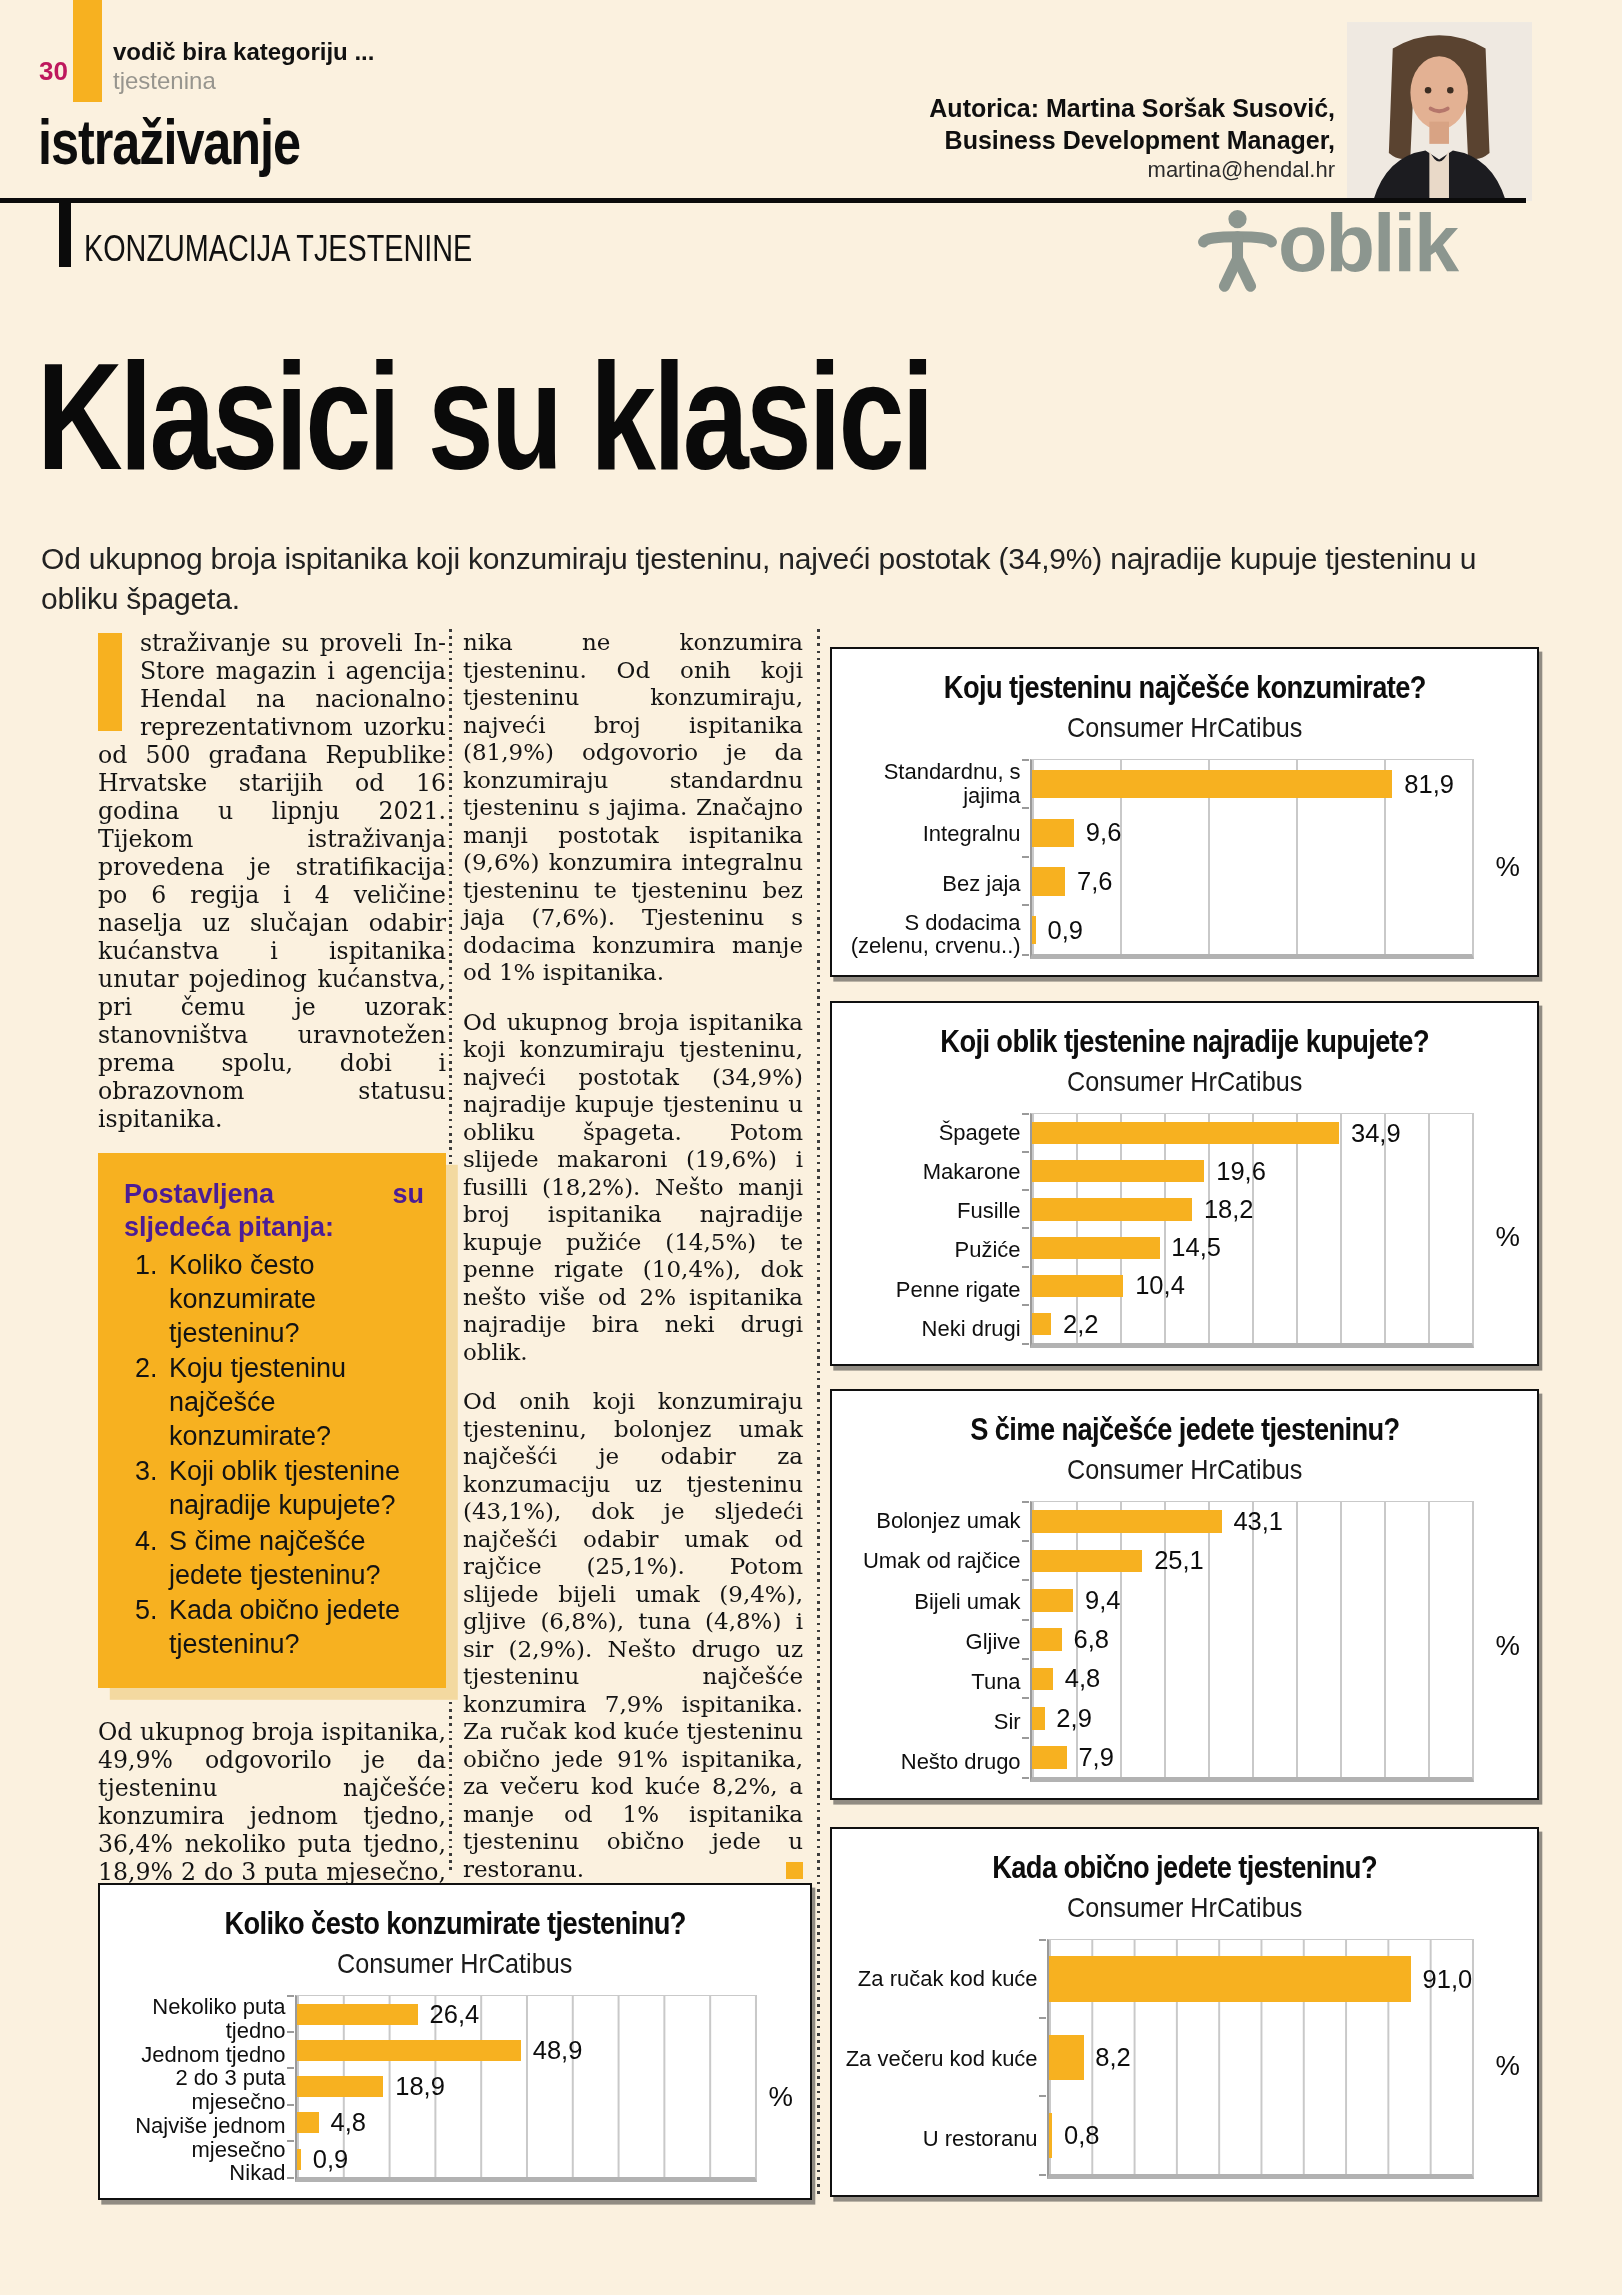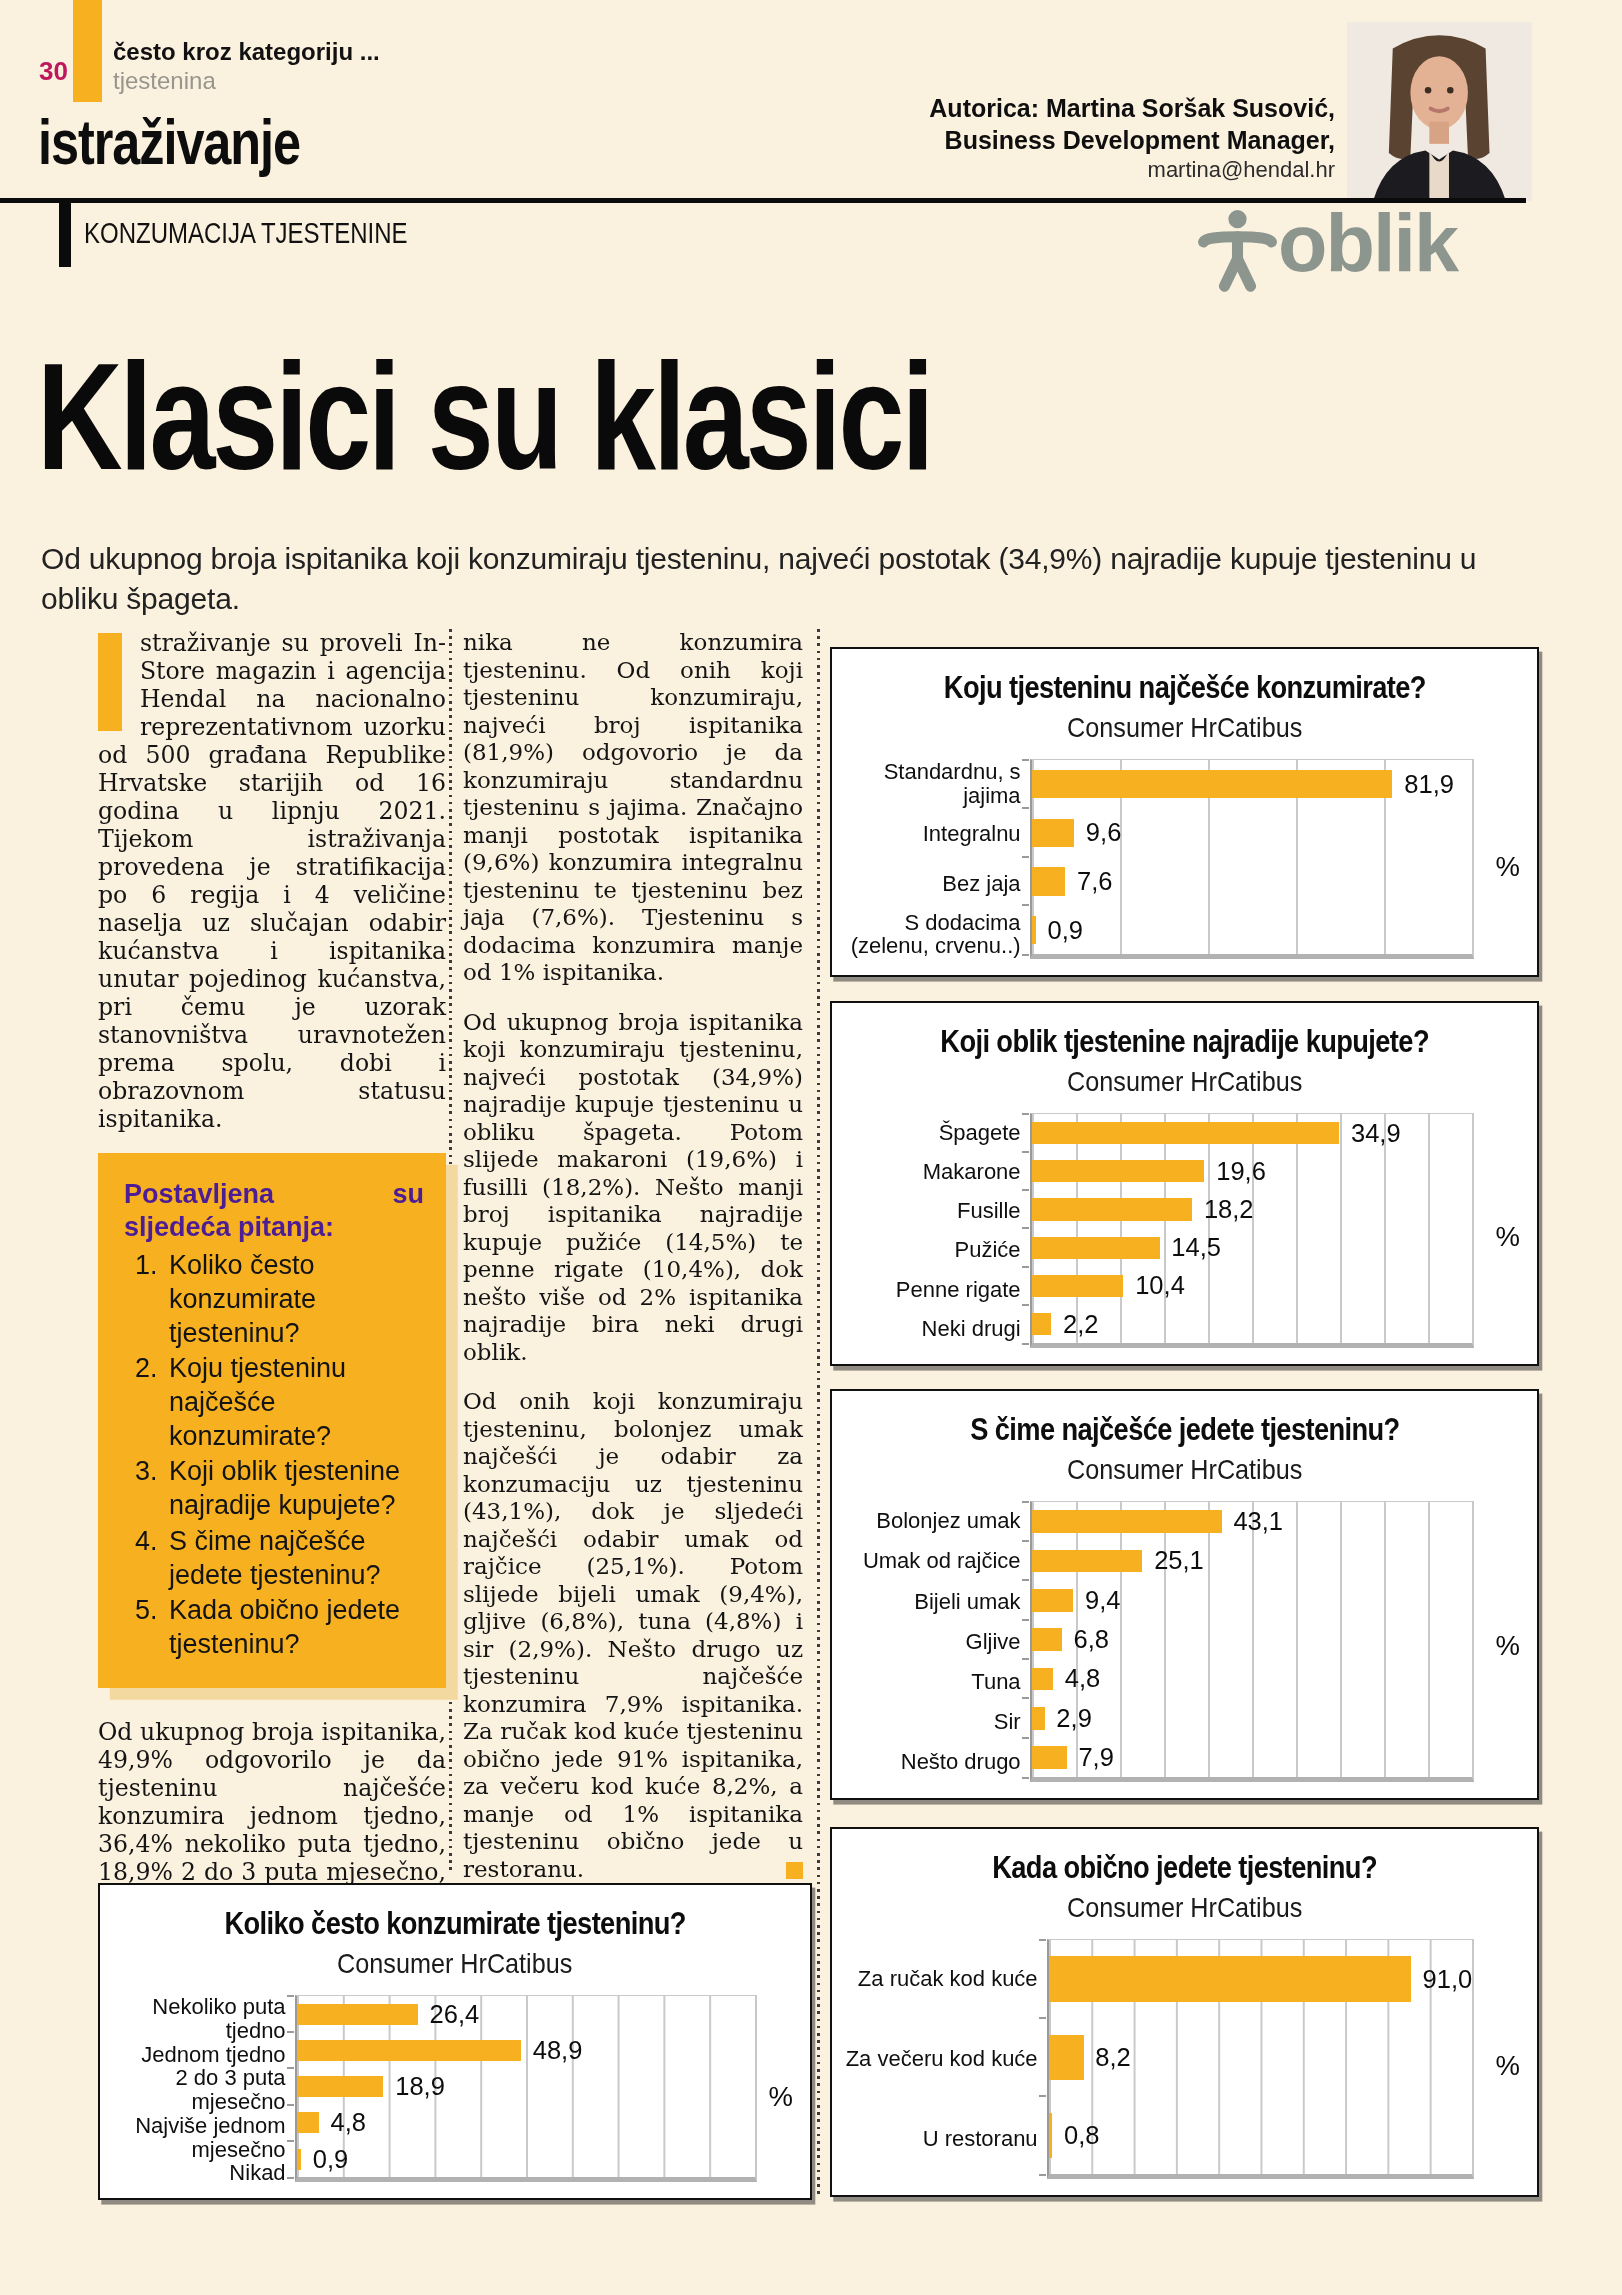--- a/index.html
+++ b/index.html
@@ -12,21 +12,21 @@
   .kicker .k1{font-size:24px;font-weight:bold;color:#111;}
   .kicker .k2{font-size:24px;color:#97958e;}
   .section-title{left:38px;top:106px;font-size:63px;font-weight:800;color:#0d0d0d;}
   .section-title span{display:inline-block;transform:scaleX(.8);transform-origin:left;letter-spacing:-1.3px;}
   .author{left:870px;top:92px;width:465px;text-align:right;line-height:1.28;}
   .author .a1{font-size:25px;font-weight:bold;color:#0f0f0f;}
   .author .a2{font-size:22px;color:#2c2c2c;}
   .photo{left:1347px;top:21.6px;width:185px;height:179px;background:#f1ece4;overflow:hidden;}
   .toprule{left:0;top:198px;width:1526px;height:4.6px;background:#0b0b0b;}
   .kick-bar{left:59px;top:198px;width:12.4px;height:69px;background:#0b0b0b;}
-  .cat-header{left:84px;top:216px;font-size:30px;font-weight:400;color:#111;text-align:right;}
+  .cat-header{left:84px;top:228px;font-size:36px;font-weight:400;color:#111;text-align:right;}
   .cat-header span{display:inline-block;transform:scaleX(.8);transform-origin:left;}
   .logo{left:1197px;top:208px;width:366px;height:86px;color:#8C968F;}
   .logo .word{position:absolute;left:81px;top:-9.2px;font-size:81px;font-weight:800;letter-spacing:-2px;line-height:1.1;}
   
   .headline{left:37px;top:340px;width:1570px;font-size:152px;font-weight:800;color:#0a0a0a;line-height:1;}
   .headline span{display:inline-block;transform:scaleX(.78);transform-origin:left;letter-spacing:-3.9px;}
   .lead{left:41px;top:539px;width:1498px;font-size:30px;line-height:1.32;color:#222;letter-spacing:-0.2px;}
   
   .dotted{width:2.6px;background-image:repeating-linear-gradient(to bottom,#3c3c3c 0 2.6px,transparent 2.6px 7.2px);}
   .d1{left:449px;top:629px;height:1243px;}
@@ -67,21 +67,21 @@
   .chart-box[data-chart-id="4"] .c-plot{left:183px;right:41px;}
 </style>
 </head>
 <body>
 
 <div id="page">
 
   <div class="abs orange-rect"></div>
   <div class="abs page-num">30</div>
   <div class="abs kicker">
-    <div class="k1">često kroz kategoriju ...</div>
+    <div class="k1">vodič bira kategoriju ...</div>
     <div class="k2">tjestenina</div>
   </div>
   <div class="abs section-title"><span>istraživanje</span></div>
 
   <div class="abs author">
     <div class="a1">Autorica: Martina Soršak Susović,</div>
     <div class="a1">Business Development Manager,</div>
     <div class="a2">martina@hendal.hr</div>
   </div>
 

